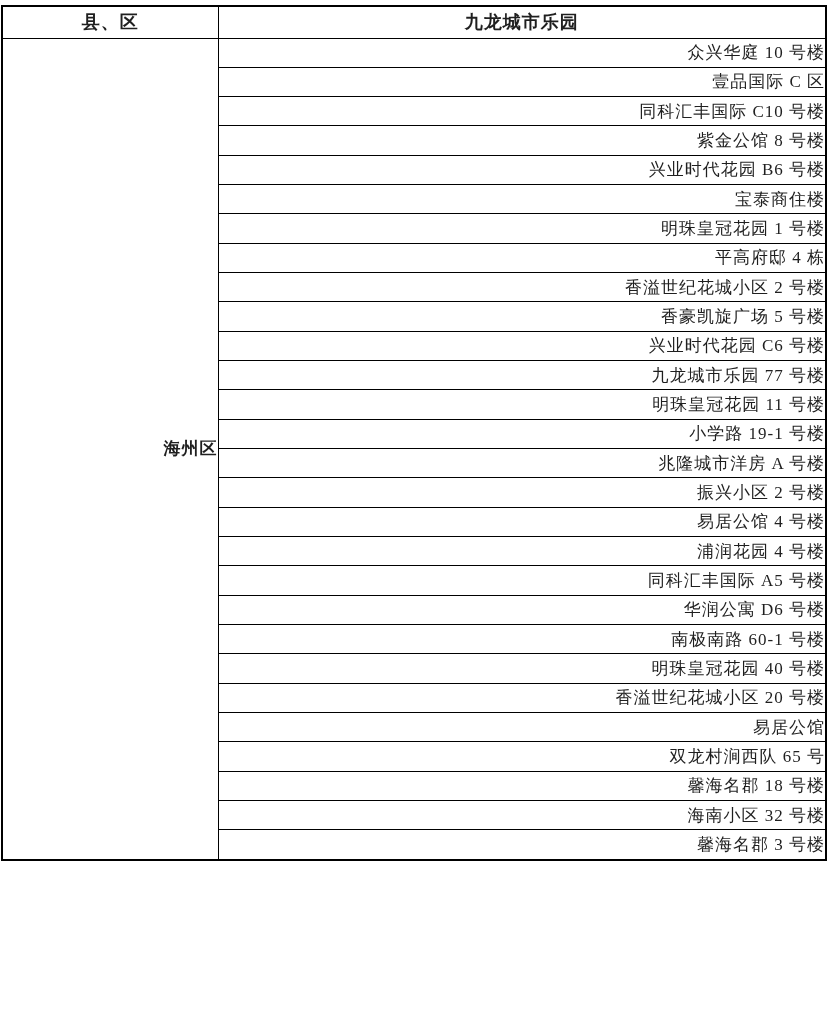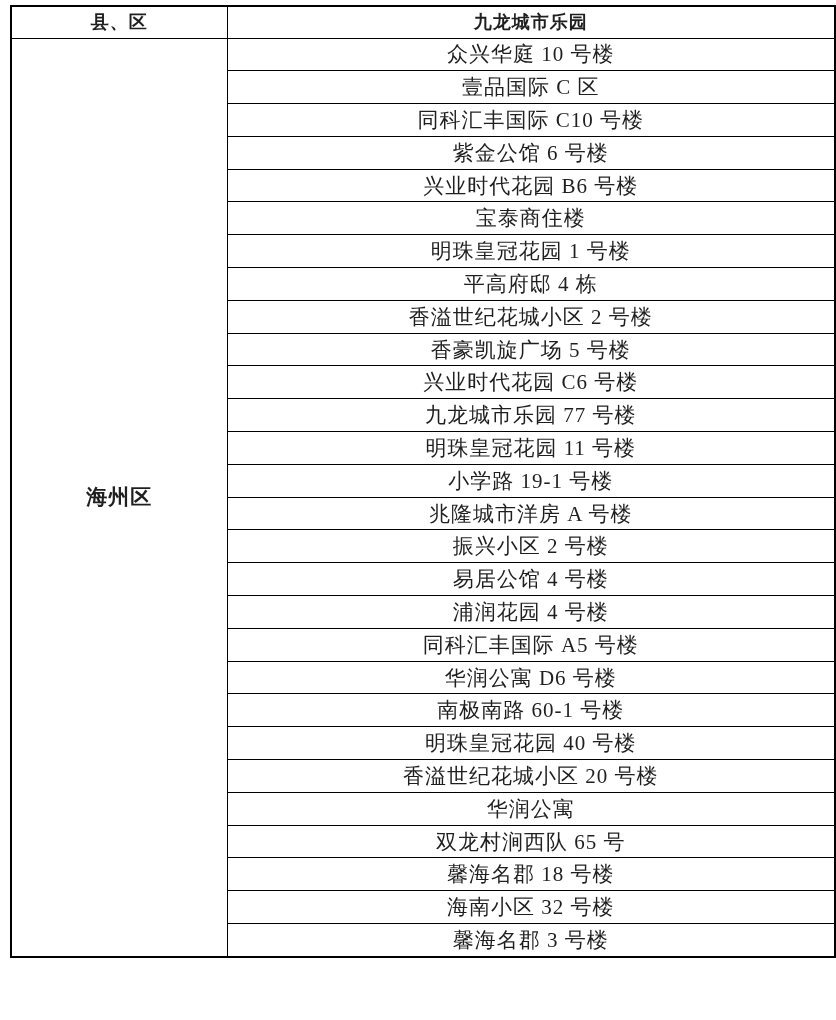--- a/index.html
+++ b/index.html
@@ -17,24 +17,24 @@
     font-family: "Liberation Serif", "DejaVu Serif", serif;
   }
   .page {
     position: relative;
     width: 836px;
     height: 1020px;
     background: var(--bg-color);
   }
   table.risk-table {
     position: absolute;
-    left: 10px;
+    left: 1px;
     top: 5px;
     width: 824px;
-    height: 953px;
+    height: 856px;
     border-collapse: collapse;
     table-layout: fixed;
     border: 2px solid var(--border-color);
   }
   table.risk-table th,
   table.risk-table td {
     border: 1px solid var(--border-color);
     text-align: center;
     vertical-align: middle;
     color: var(--text-color);
@@ -42,22 +42,23 @@
     overflow: hidden;
     white-space: nowrap;
   }
   table.risk-table th {
     height: 32px;
     font-size: 18px;
     font-weight: bold;
     letter-spacing: 1px;
   }
   table.risk-table td {
-    font-size: 21px;
+    font-size: 17px;
     letter-spacing: 1px;
+    text-align: right;
   }
   col.district-col { width: 216px; }
   col.list-col { width: 608px; }
   td.district-cell {
     font-size: 17px;
     font-weight: bold;
   }
 </style>
 </head>
 <body>
@@ -79,21 +80,21 @@
           <td rowspan="28" class="district-cell">海州区</td>
           <td>众兴华庭 10 号楼</td>
         </tr>
         <tr>
           <td>壹品国际 C 区</td>
         </tr>
         <tr>
           <td>同科汇丰国际 C10 号楼</td>
         </tr>
         <tr>
-          <td>紫金公馆 6 号楼</td>
+          <td>紫金公馆 8 号楼</td>
         </tr>
         <tr>
           <td>兴业时代花园 B6 号楼</td>
         </tr>
         <tr>
           <td>宝泰商住楼</td>
         </tr>
         <tr>
           <td>明珠皇冠花园 1 号楼</td>
         </tr>
@@ -139,21 +140,21 @@
         <tr>
           <td>南极南路 60-1 号楼</td>
         </tr>
         <tr>
           <td>明珠皇冠花园 40 号楼</td>
         </tr>
         <tr>
           <td>香溢世纪花城小区 20 号楼</td>
         </tr>
         <tr>
-          <td>华润公寓</td>
+          <td>易居公馆</td>
         </tr>
         <tr>
           <td>双龙村涧西队 65 号</td>
         </tr>
         <tr>
           <td>馨海名郡 18 号楼</td>
         </tr>
         <tr>
           <td>海南小区 32 号楼</td>
         </tr>

